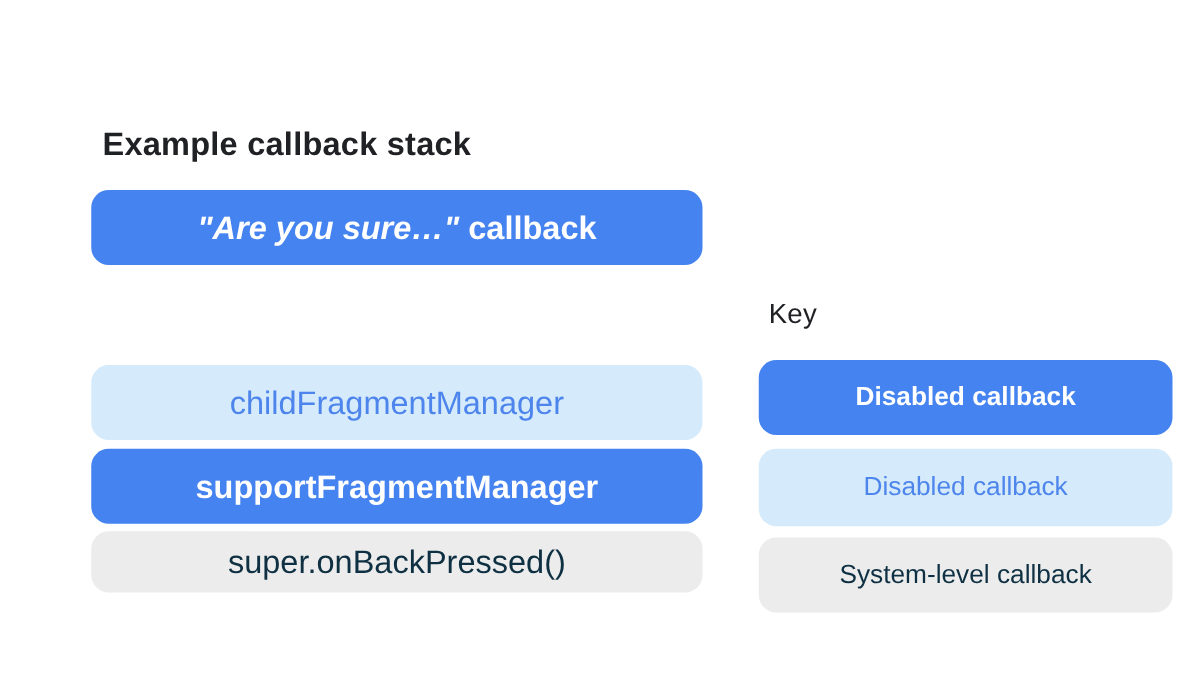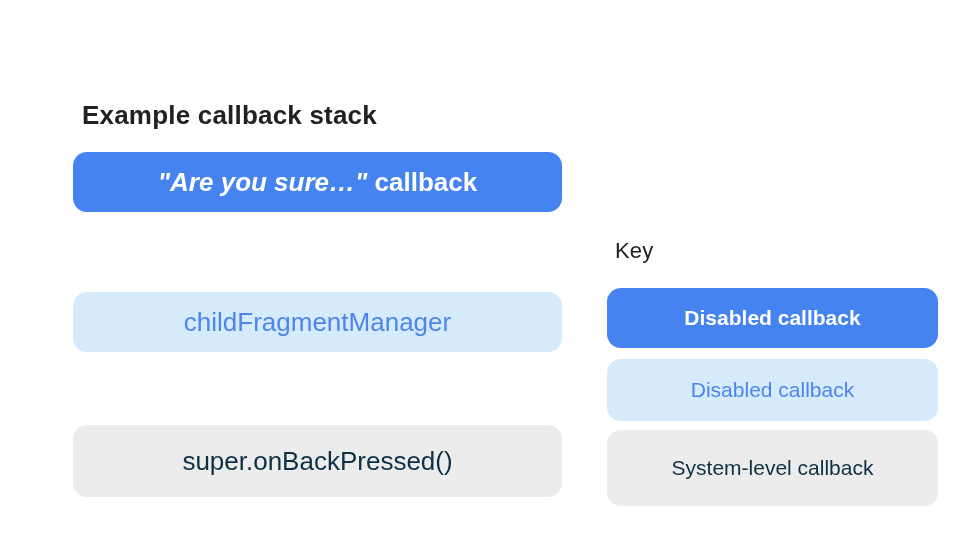--- a/index.html
+++ b/index.html
@@ -79,24 +79,25 @@
 
   <div class="heading stack-heading">Example callback stack</div>
 
   <div class="pill left enabled" style="top:152px; height:60px;">
     <span class="em">"Are you sure…"</span><span> callback</span>
   </div>
 
 
   <div class="pill left disabled" style="top:292px; height:60px;text-align:right;">childFragmentManager</div>
 
+  <div class="pill left enabled" style="top:359px; height:60px;">supportFragmentManager</div>
 
-  <div class="pill left system" style="top:425px; height:72px;">super.onBackPressed()</div>
+  <div class="pill left system" style="top:425px; height:49px;">super.onBackPressed()</div>
 
   <div class="heading key-heading">Key</div>
 
   <div class="pill key enabled" style="top:288px; height:60px;">Disabled callback</div>
 
   <div class="pill key disabled" style="top:359px; height:62px;">Disabled callback</div>
 
-  <div class="pill key system" style="top:430px; height:76px;">System-level callback</div>
+  <div class="pill key system" style="top:430px; height:60px;">System-level callback</div>
 
 </div>
 
 </body></html>

